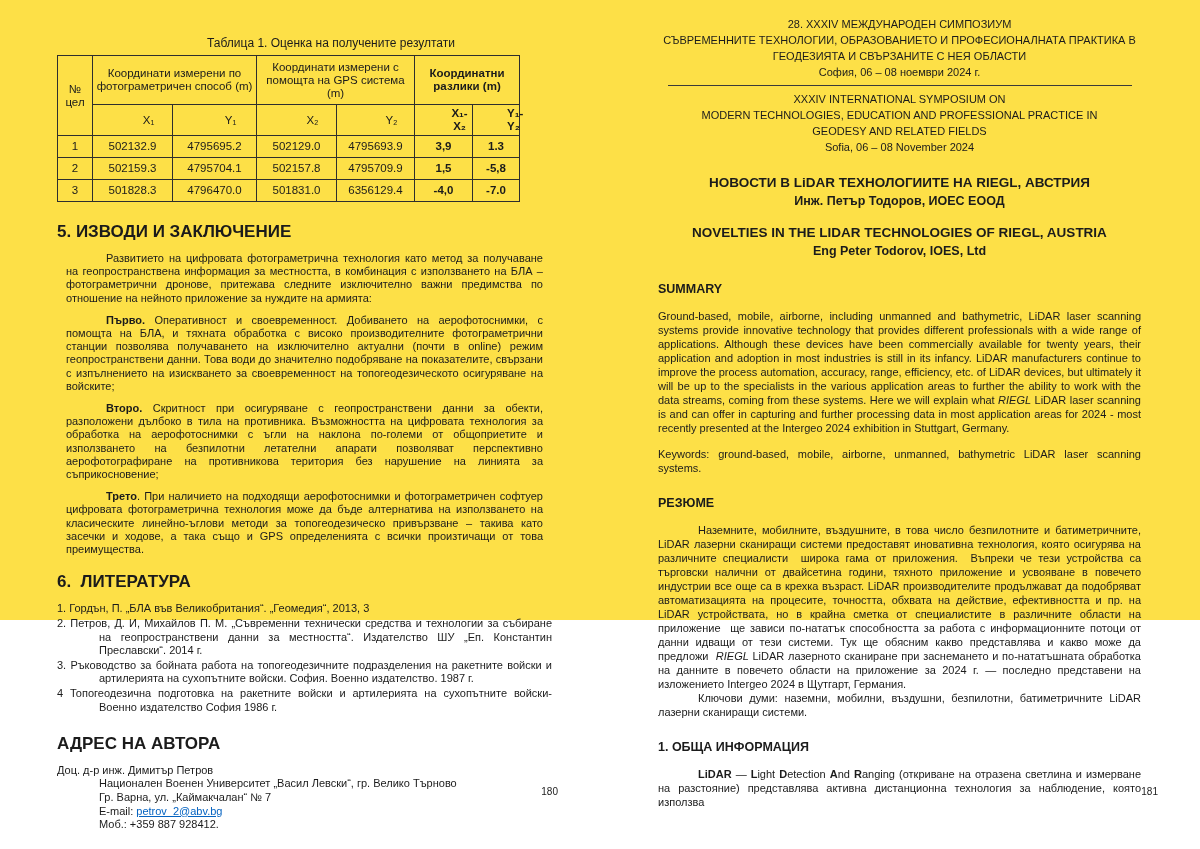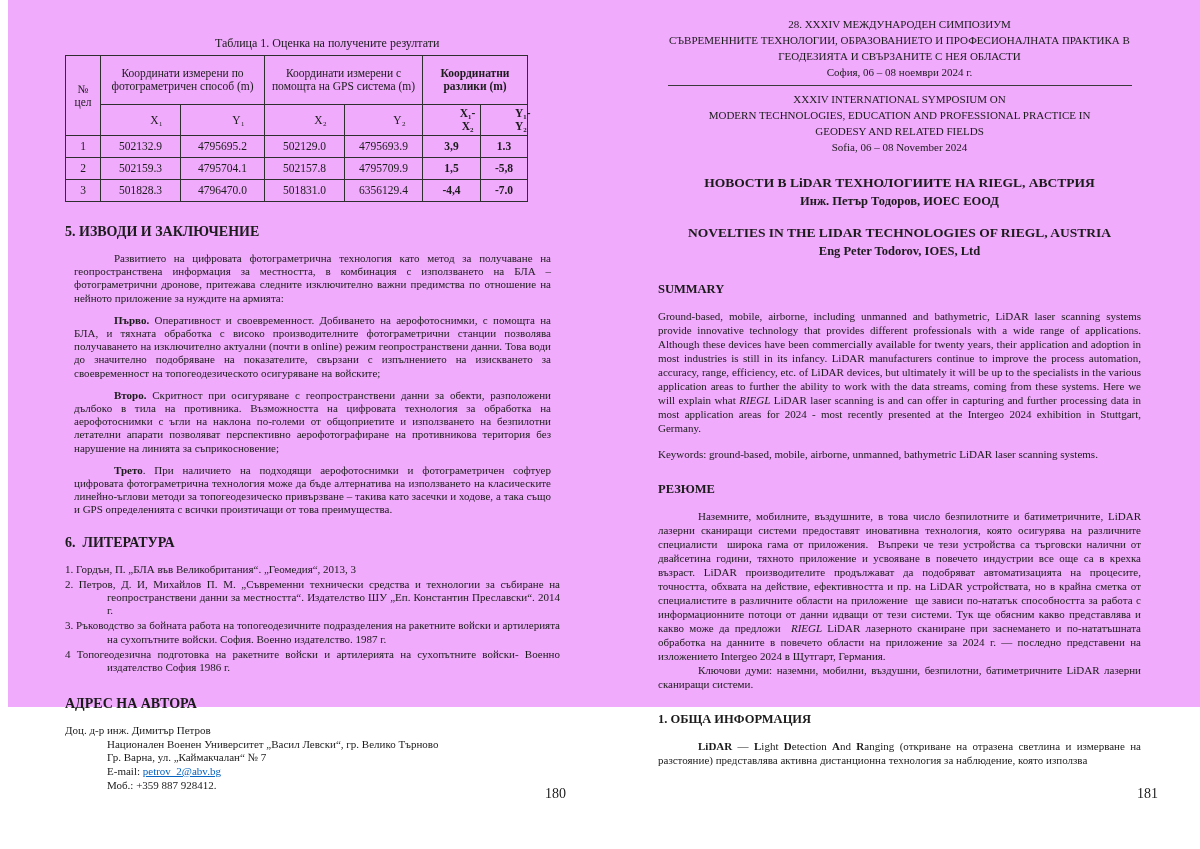--- a/index.html
+++ b/index.html
@@ -2,48 +2,48 @@
 <html><head>
 <meta charset="utf-8">
 <style>
   html,body{margin:0;padding:0;}
   body{
     width:1200px;height:849px;background:#ffffff;
     font-family:"Liberation Sans","DejaVu Sans",sans-serif;
     color:#1b1b1b;
   }
   .spread{position:relative;width:1200px;height:849px;background:#ffffff;overflow:hidden;}
-  .page{position:absolute;top:0;width:600px;height:707px;background:#f0abfc;font-family:Liberation Serif, serif;}
-  .page.left{left:8px;}
+  .page{position:absolute;top:0;width:600px;height:620px;background:#fde047;}
+  .page.left{left:0;}
   .page.right{left:600px;}
 
   
   .content-left{position:absolute;left:57px;top:0;width:495px;font-size:11px;line-height:13.2px;}
   .tbl-caption{margin:36px 0 4px 150px;font-size:12px;line-height:15px;}
   table.results{border-collapse:collapse;table-layout:fixed;width:462px;}
   table.results td{
     border:1px solid #2e2e2e;text-align:center;vertical-align:middle;
     padding:2px 2px;font-size:11.5px;line-height:13px;
   }
   table.results tr.grp td{height:44px;}
   table.results tr.sub td{height:16px;padding-left:34px;}
   table.results tr.dat td{height:17px;}
   td.topcell{vertical-align:top;padding-top:4px;}
   .b{font-weight:bold;}
   .i{font-style:italic;margin-top:16px;}
-  h2.sec{font-size:14px;line-height:16px;font-weight:bold;margin:22px 0 12px 0;}
+  h2.sec{font-size:17px;line-height:16px;font-weight:bold;margin:22px 0 12px 0;}
   h2.sec6{margin-top:18px;}
   p.body{margin:9px;text-align:justify;}
   .ind{text-indent:40px;}
   .pre{white-space:pre-wrap;}
   .ref{margin:0 0 2px 0;padding-left:42px;text-indent:-42px;text-align:justify;}
   .addr-line{margin:0;line-height:13.6px;}
   .addr-ind{padding-left:42px;}
   a.email{color:#0563C1;text-decoration:underline;}
-  .pagenum{position:absolute;top:786px;left:480px;width:78px;text-align:right;font-size:14px;}
+  .pagenum{position:absolute;top:786px;left:480px;width:78px;text-align:right;font-size:10px;}
 
   
   .content-right{position:absolute;left:58px;top:0;width:483px;font-size:11px;line-height:14px;}
   .hdr{text-align:center;font-size:11px;line-height:16px;margin:0;}
   .hdr-block-bg{margin-top:16px;}
   .rule{border-top:1px solid #3a3a3a;width:464px;margin:5px auto 5px auto;height:0;}
   .title{text-align:center;font-weight:bold;font-size:13.5px;line-height:19px;margin:0;}
   .title-bg{margin-top:18px;}
   .author{text-align:center;font-weight:bold;font-size:12.5px;line-height:19px;margin:0;}
   .title-en{margin-top:12px;}
@@ -104,21 +104,21 @@
           <td>4795709.9</td>
           <td class="b">1,5</td>
           <td class="b">-5,8</td>
         </tr>
         <tr class="dat">
           <td>3</td>
           <td>501828.3</td>
           <td>4796470.0</td>
           <td>501831.0</td>
           <td>6356129.4</td>
-          <td class="b">-4,4</td>
+          <td class="b">-4,0</td>
           <td class="b">-7.0</td>
         </tr>
       </tbody>
         </table>
 
       <h2 class="sec">5. ИЗВОДИ И ЗАКЛЮЧЕНИЕ</h2>
       <p class="body ind">Развитието на цифровата фотограметрична технология като метод за получаване на геопространствена информация за местността, в комбинация с използването на БЛА – фотограметрични дронове, притежава следните изключително важни предимства по отношение на нейното приложение за нуждите на армията:</p>
       <p class="body ind"><span class="b">Първо.</span><span> Оперативност и своевременност. Добиването на аерофотоснимки, с помощта на БЛА, и тяхната обработка с високо производителните фотограметрични станции позволява получаването на изключително актуални (почти в online) режим геопространствени данни. Това води до значително подобряване на показателите, свързани с изпълнението на изискването за своевременност на топогеодезическото осигуряване на войските;</span></p>
       <p class="body ind"><span class="b">Второ.</span><span> Скритност при осигуряване с геопространствени данни за обекти, разположени дълбоко в тила на противника. Възможността на цифровата технология за обработка на аерофотоснимки с ъгли на наклона по-големи от общоприетите и използването на безпилотни летателни апарати позволяват перспективно аерофотографиране на противникова територия без нарушение на линията за съприкосновение;</span></p>
       <p class="body ind"><span class="b">Трето</span><span>. При наличието на подходящи аерофотоснимки и фотограметричен софтуер цифровата фотограметрична технология може да бъде алтернатива на използването на класическите линейно-ъглови методи за топогеодезическо привързване – такива като засечки и ходове, а така също и GPS определенията с всички произтичащи от това преимущества.</span></p>

